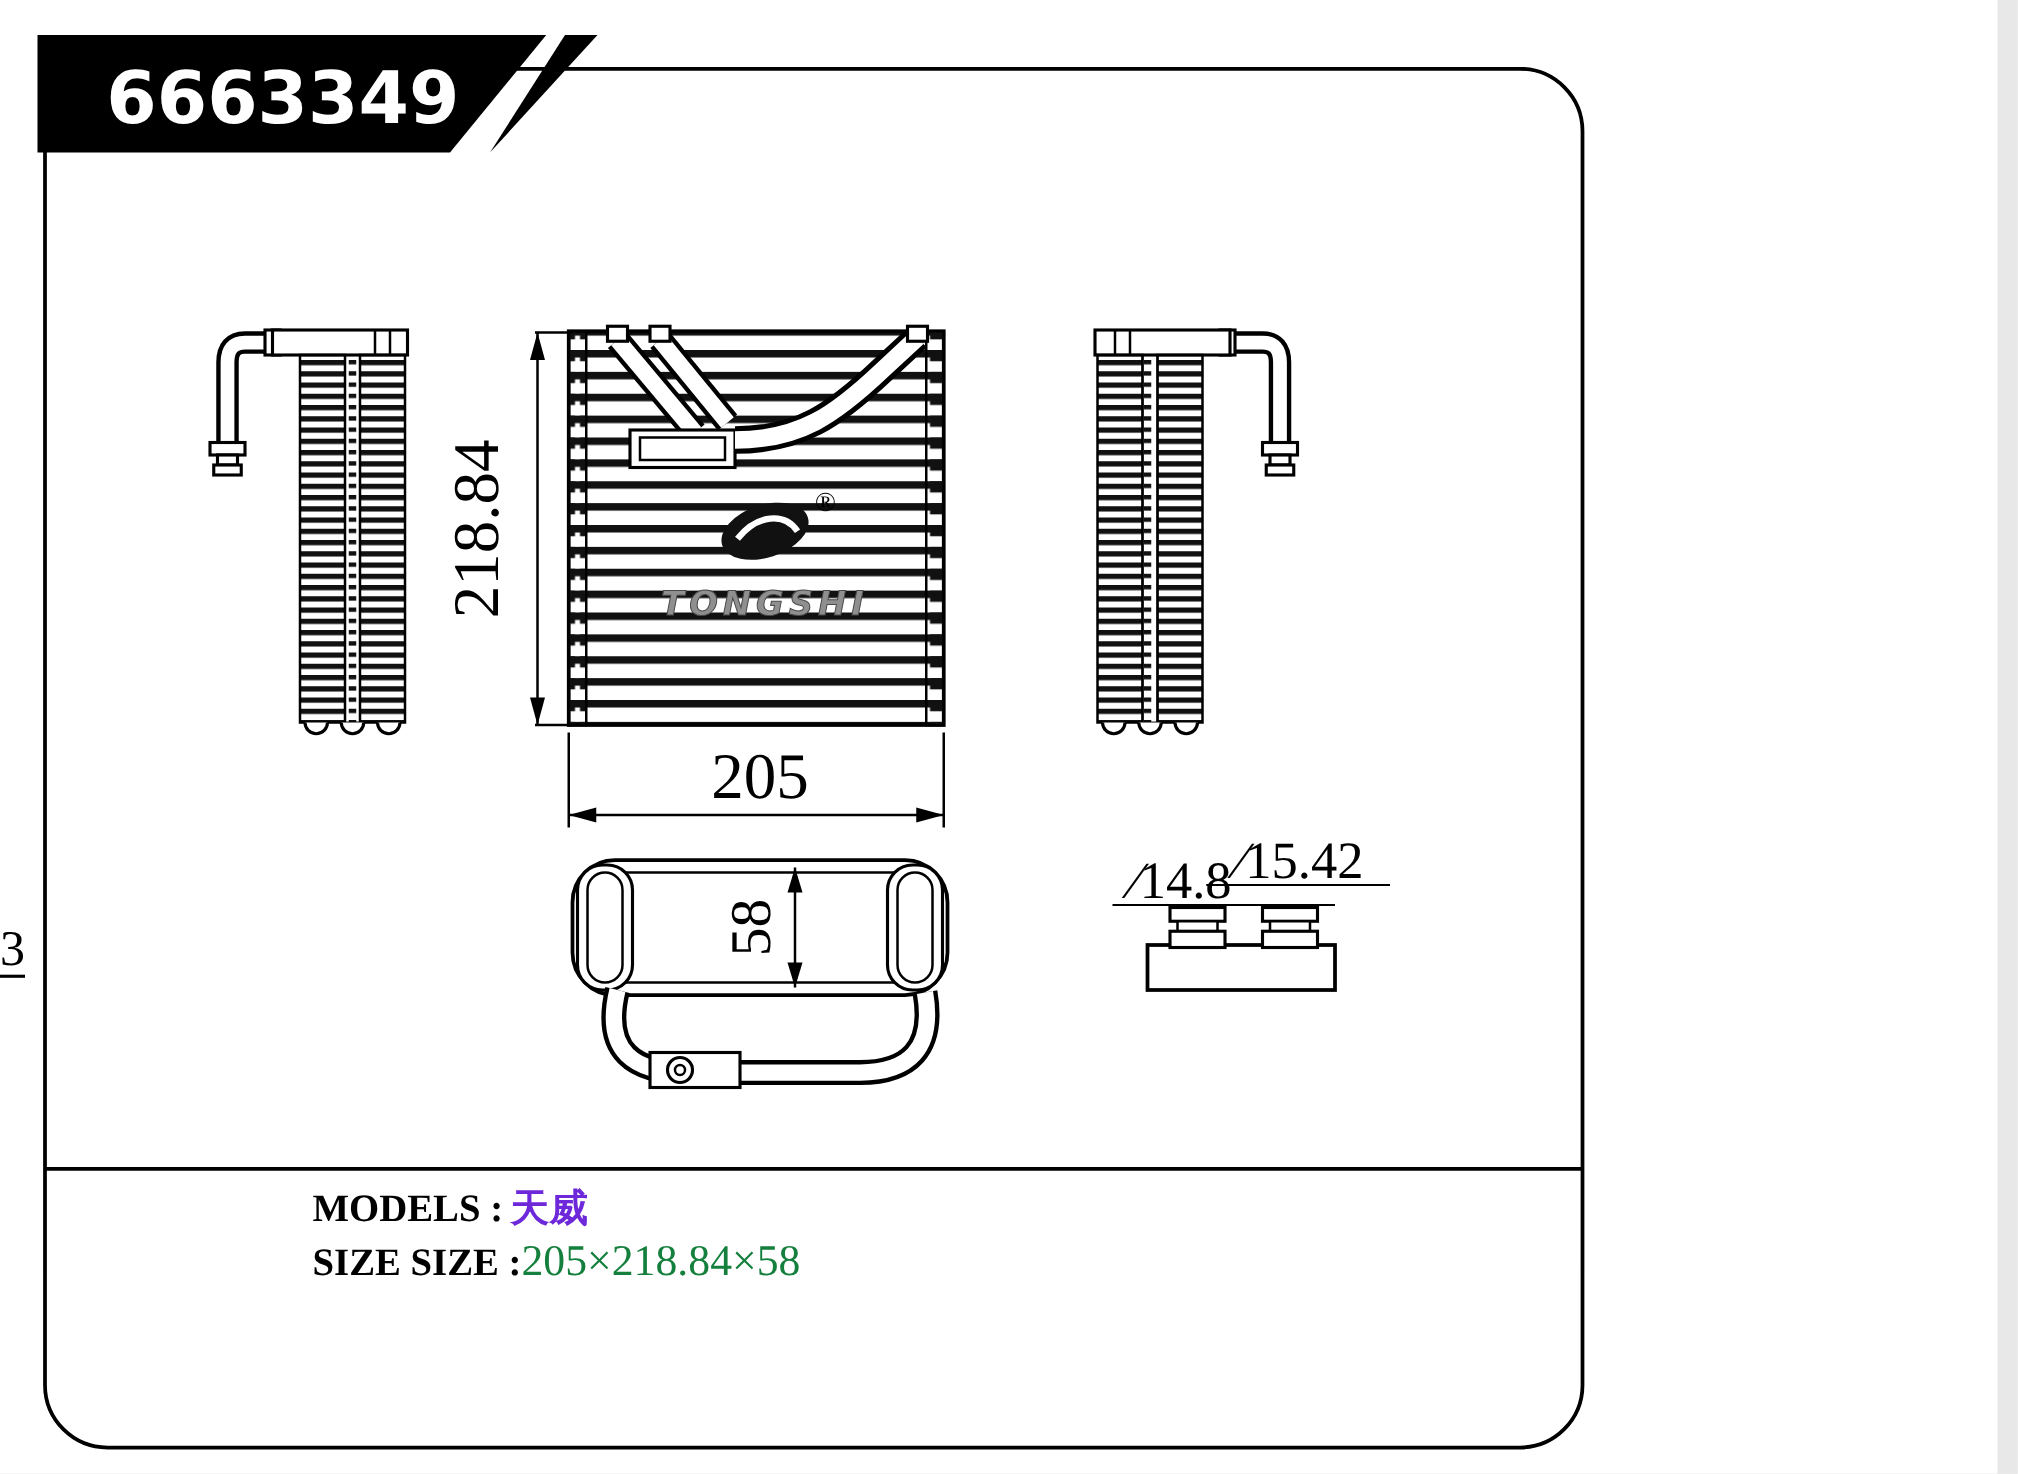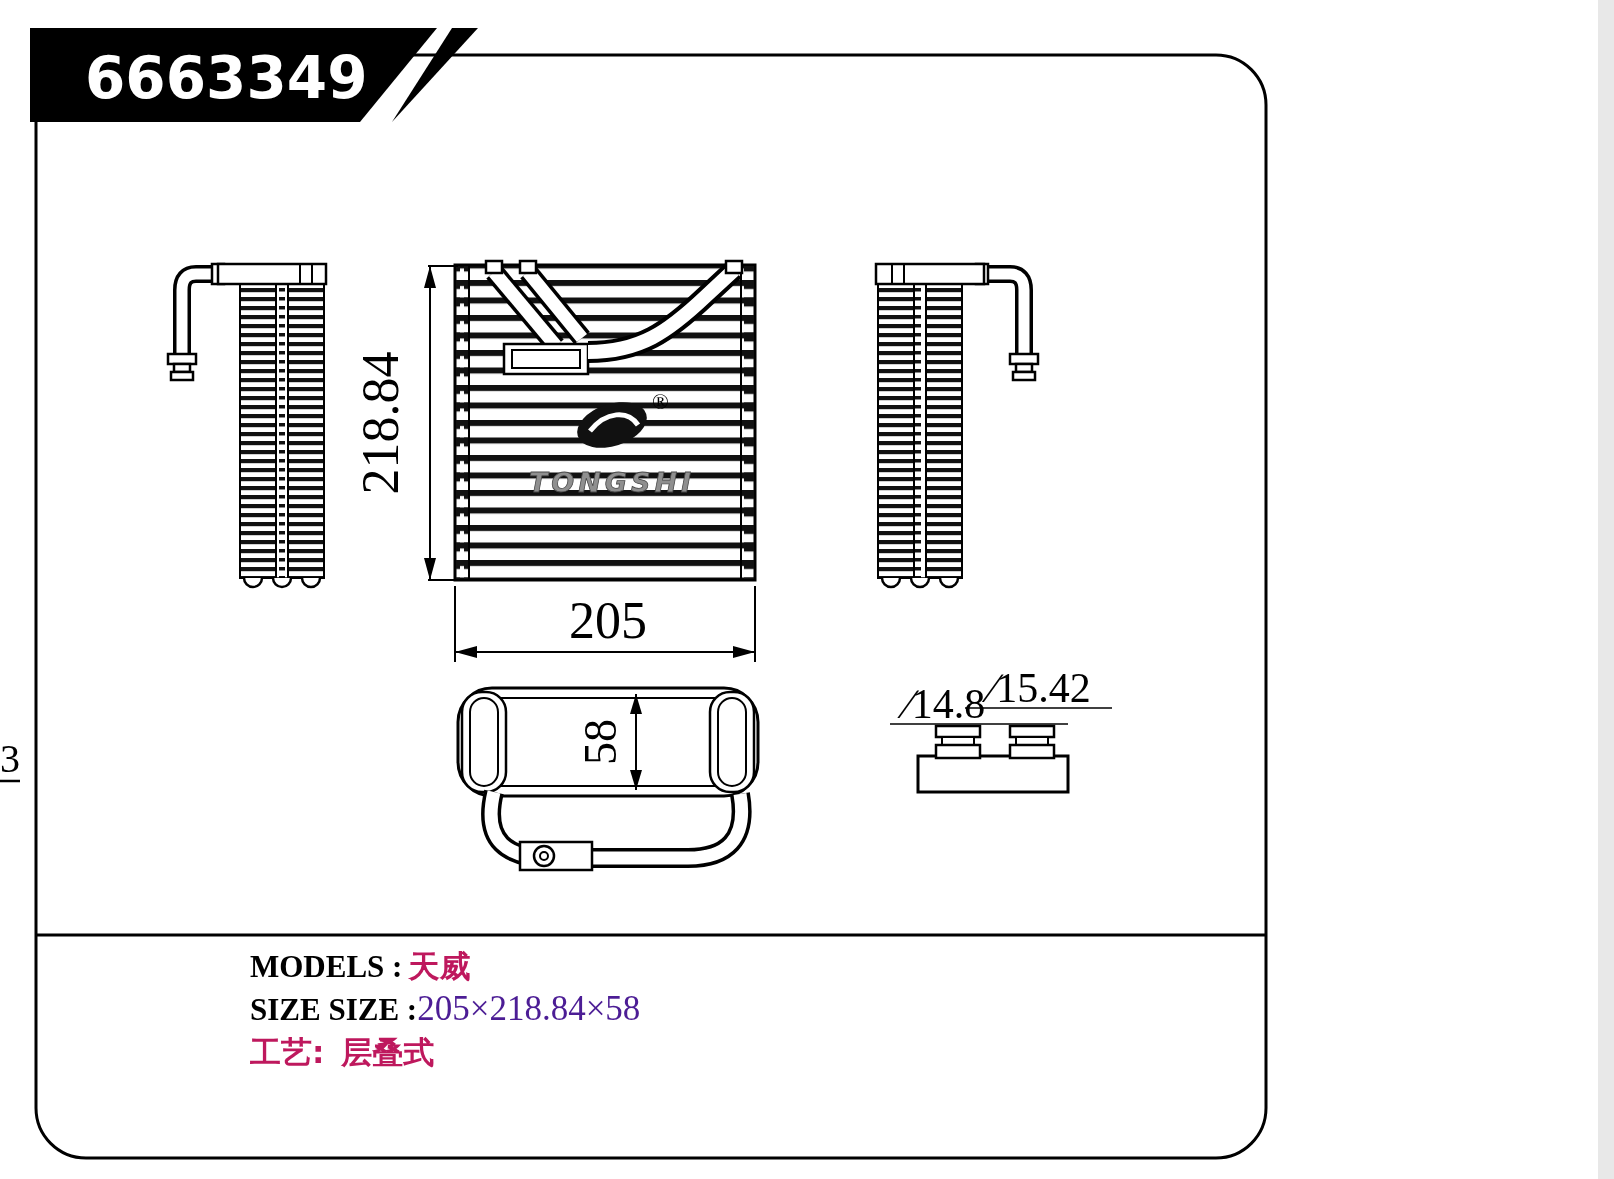--- a/index.html
+++ b/index.html
@@ -43,27 +43,27 @@
   .spec-label{
     font-family:Liberation Serif, serif;
     font-weight:700;
     font-size:31px;
     color:#000;
   }
   .spec-value-cjk{
     font-family:"DejaVu Sans",sans-serif;
     font-weight:600;
     font-size:31px;
-    color:#be185d;
+    color:#6d28d9;
     margin-left:6px;
   }
   .spec-value-num{
     font-family:"Liberation Serif",serif;
     font-size:35px;
-    color:#4c1d95;
+    color:#15803d;
   }
 </style>
 </head>
 <body>
 
 <div class="page">
 
   <svg width="1614" height="1179" viewBox="0 0 1614 1179">
     <defs>
       <pattern id="fin" width="8" height="9" patternUnits="userSpaceOnUse">
@@ -221,19 +221,15 @@
   
   <div class="spec">
     <div class="spec-row">
       <span class="spec-label">MODELS :</span>
       <span class="spec-value-cjk">天威</span>
     </div>
     <div class="spec-row">
       <span class="spec-label">SIZE SIZE :</span>
       <span class="spec-value-num">205×218.84×58</span>
     </div>
-    <div class="spec-row">
-      <span class="spec-value-cjk" style="margin-left:0">工艺: </span>
-      <span class="spec-value-cjk">层叠式</span>
-    </div>
   </div>
 
 </div>
 
 </body></html>

